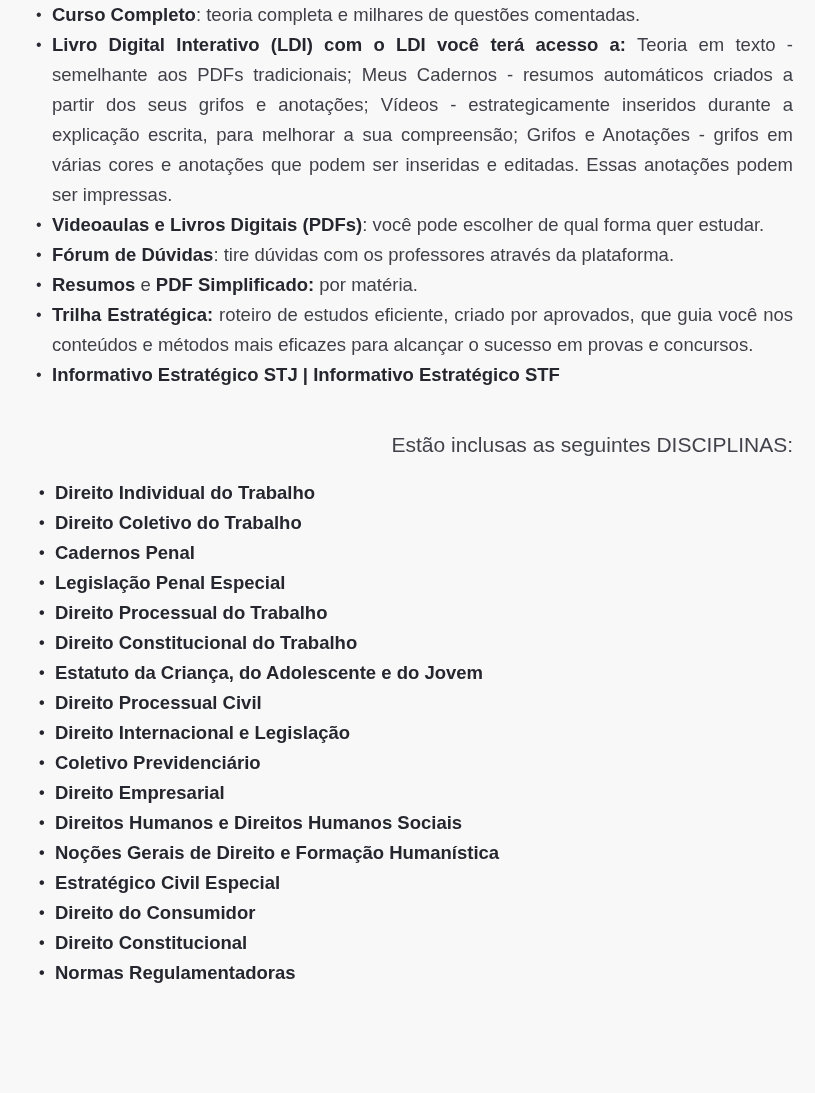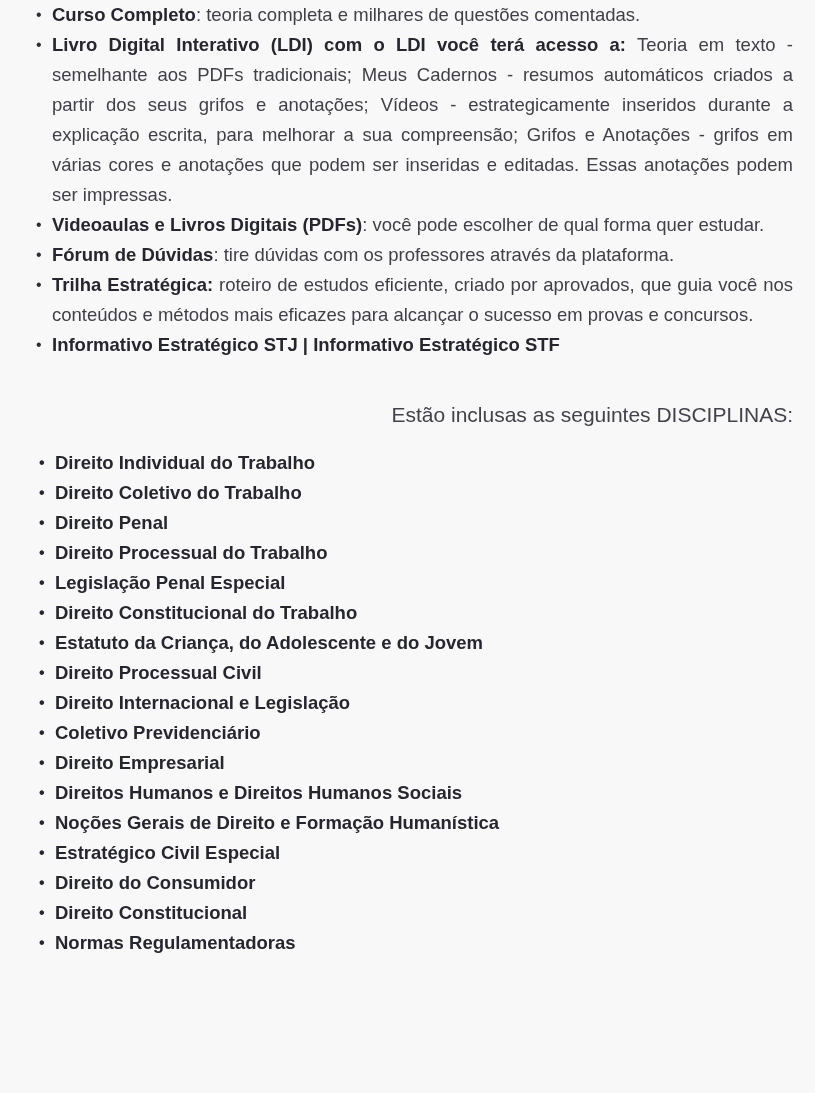--- a/index.html
+++ b/index.html
@@ -107,32 +107,33 @@
 </head>
 <body>
 
 <div class="page">
 
   <ul class="feature-list" id="feature-list">
       <li class="single-line"><span class="lead">Curso Completo</span><span class="rest">: teoria completa e milhares de questões comentadas.</span></li>
       <li><span class="lead">Livro Digital Interativo (LDI) com o LDI você terá acesso a:</span><span class="rest"> Teoria em texto - semelhante aos PDFs tradicionais; Meus Cadernos - resumos automáticos criados a partir dos seus grifos e anotações; Vídeos - estrategicamente inseridos durante a explicação escrita, para melhorar a sua compreensão; Grifos e Anotações - grifos em várias cores e anotações que podem ser inseridas e editadas. Essas anotações podem ser impressas.</span></li>
       <li><span class="lead">Videoaulas e Livros Digitais (PDFs)</span><span class="rest">: você pode escolher de qual forma quer estudar.</span></li>
       <li class="single-line"><span class="lead">Fórum de Dúvidas</span><span class="rest">: tire dúvidas com os professores através da plataforma.</span></li>
+      <li class="single-line"><span class="lead">Resumos</span><span class="rest"> e </span><span class="lead">PDF Simplificado:</span><span class="rest"> por matéria.</span></li>
       <li><span class="lead">Trilha Estratégica:</span><span class="rest"> roteiro de estudos eficiente, criado por aprovados, que guia você nos conteúdos e métodos mais eficazes para alcançar o sucesso em provas e concursos.</span></li>
       <li class="single-line"><span class="lead">Informativo Estratégico STJ | Informativo Estratégico STF</span></li>
     </ul>
 
   <p class="disciplines-intro">Estão inclusas as seguintes DISCIPLINAS:</p>
 
   <ul class="discipline-list" id="discipline-list">
       <li>Direito Individual do Trabalho</li>
       <li>Direito Coletivo do Trabalho</li>
-      <li>Direito Penal</li>
+      <li>Cadernos Penal</li>
+      <li>Legislação Penal Especial</li>
       <li>Direito Processual do Trabalho</li>
-      <li>Legislação Penal Especial</li>
       <li>Direito Constitucional do Trabalho</li>
       <li>Estatuto da Criança, do Adolescente e do Jovem</li>
       <li>Direito Processual Civil</li>
       <li>Direito Internacional e Legislação</li>
       <li>Coletivo Previdenciário</li>
       <li>Direito Empresarial</li>
       <li>Direitos Humanos e Direitos Humanos Sociais</li>
       <li>Noções Gerais de Direito e Formação Humanística</li>
       <li>Estratégico Civil Especial</li>
       <li>Direito do Consumidor</li>

